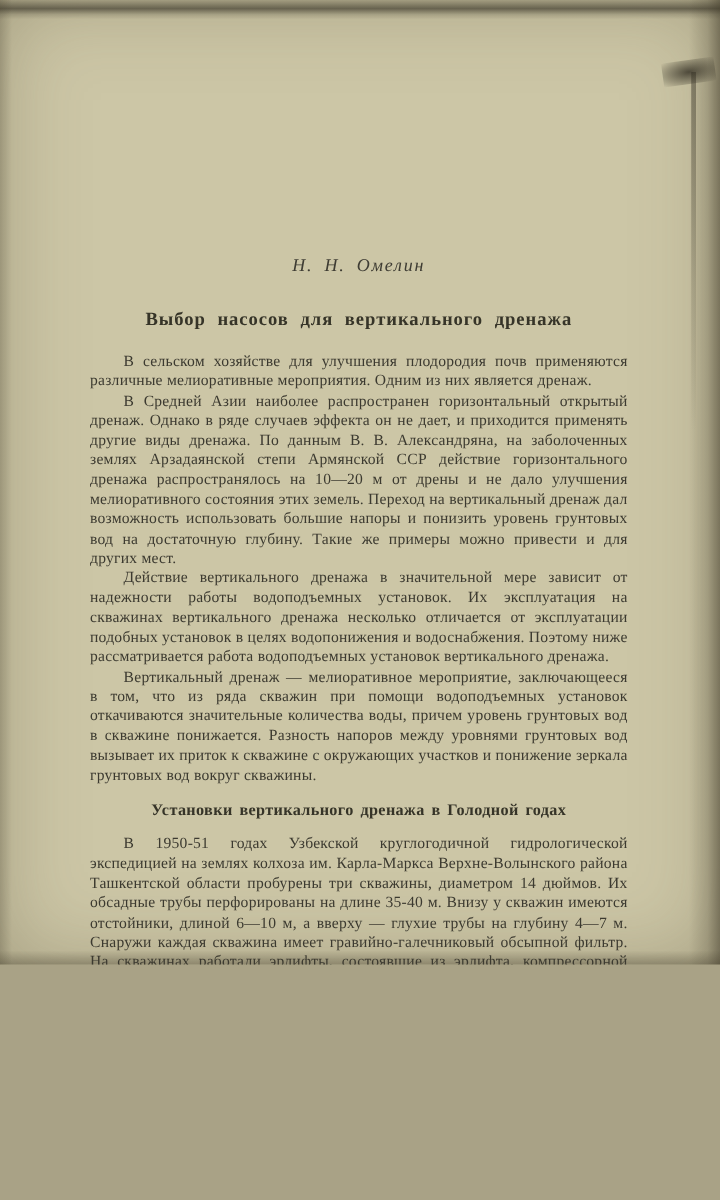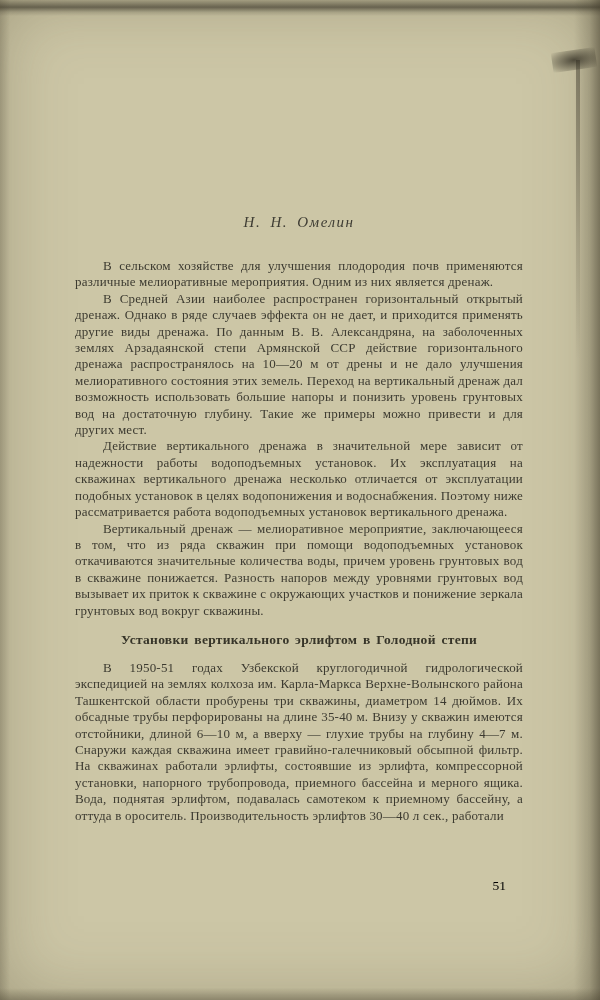--- a/index.html
+++ b/index.html
@@ -3,21 +3,21 @@
 <meta charset="utf-8">
 <style>
   html, body {
     margin: 0;
     padding: 0;
     background: #a9a286;
   }
   .page {
     position: relative;
     width: 600px;
-    height: 1000px;
+    height: 804px;
     background: #ccc6a6;
     overflow: hidden;
     font-family: "Liberation Serif", "DejaVu Serif", serif;
     color: #3b3a31;
     box-shadow: inset 0 0 70px rgba(92, 82, 58, 0.35);
   }
   
   .edge-top {
     position: absolute; top: 0; left: 0; right: 0; height: 16px;
     background: linear-gradient(to bottom,
@@ -127,25 +127,26 @@
   <div class="edge-top"></div>
   <div class="edge-right"></div>
   <div class="edge-bottom"></div>
   <div class="edge-left"></div>
   <div class="corner-blob"></div>
   <div class="right-streak"></div>
 
   <div class="content">
     <div class="author">Н. Н. Омелин</div>
 
+    <h1 class="title">Выбор насосов для вертикального дренажа</h1>
 
     <p class="body-p">В сельском хозяйстве для улучшения плодородия почв применяются различные мелиоративные мероприятия. Одним из них является дренаж.</p>
     <p class="body-p">В Средней Азии наиболее распространен горизонтальный открытый дренаж. Однако в ряде случаев эффекта он не дает, и приходится применять другие виды дренажа. По данным В. В. Александряна, на заболоченных землях Арзадаянской степи Армянской ССР действие горизонтального дренажа распространялось на 10—20 м от дрены и не дало улучшения мелиоративного состояния этих земель. Переход на вертикальный дренаж дал возможность использовать большие напоры и понизить уровень грунтовых вод на достаточную глубину. Такие же примеры можно привести и для других мест.</p>
     <p class="body-p">Действие вертикального дренажа в значительной мере зависит от надежности работы водоподъемных установок. Их эксплуатация на скважинах вертикального дренажа несколько отличается от эксплуатации подобных установок в целях водопонижения и водоснабжения. Поэтому ниже рассматривается работа водоподъемных установок вертикального дренажа.</p>
     <p class="body-p">Вертикальный дренаж — мелиоративное мероприятие, заключающееся в том, что из ряда скважин при помощи водоподъемных установок откачиваются значительные количества воды, причем уровень грунтовых вод в скважине понижается. Разность напоров между уровнями грунтовых вод вызывает их приток к скважине с окружающих участков и понижение зеркала грунтовых вод вокруг скважины.</p>
 
-    <h2 class="section-heading">Установки вертикального эрлифтом в Голодной степи</h2>
+    <h2 class="section-heading">Установки вертикального дренажа в Голодной годах</h2>
 
     <p class="body-p">В 1950-51 годах Узбекской круглогодичной гидрологической экспедицией на землях колхоза им. Карла-Маркса Верхне-Волынского района Ташкентской области пробурены три скважины, диаметром 14 дюймов. Их обсадные трубы перфорированы на длине 35-40 м. Внизу у скважин имеются отстойники, длиной 6—10 м, а вверху — глухие трубы на глубину 4—7 м. Снаружи каждая скважина имеет гравийно-галечниковый обсыпной фильтр. На скважинах работали эрлифты, состоявшие из эрлифта, компрессорной установки, напорного трубопровода, приемного бассейна и мерного ящика. Вода, поднятая эрлифтом, подавалась самотеком к приемному бассейну, а оттуда в ороситель. Производительность эрлифтов 30—40 л сек., работали</p>
   </div>
 
   <div class="page-number">51</div>
 </div>
 
 </body></html>

